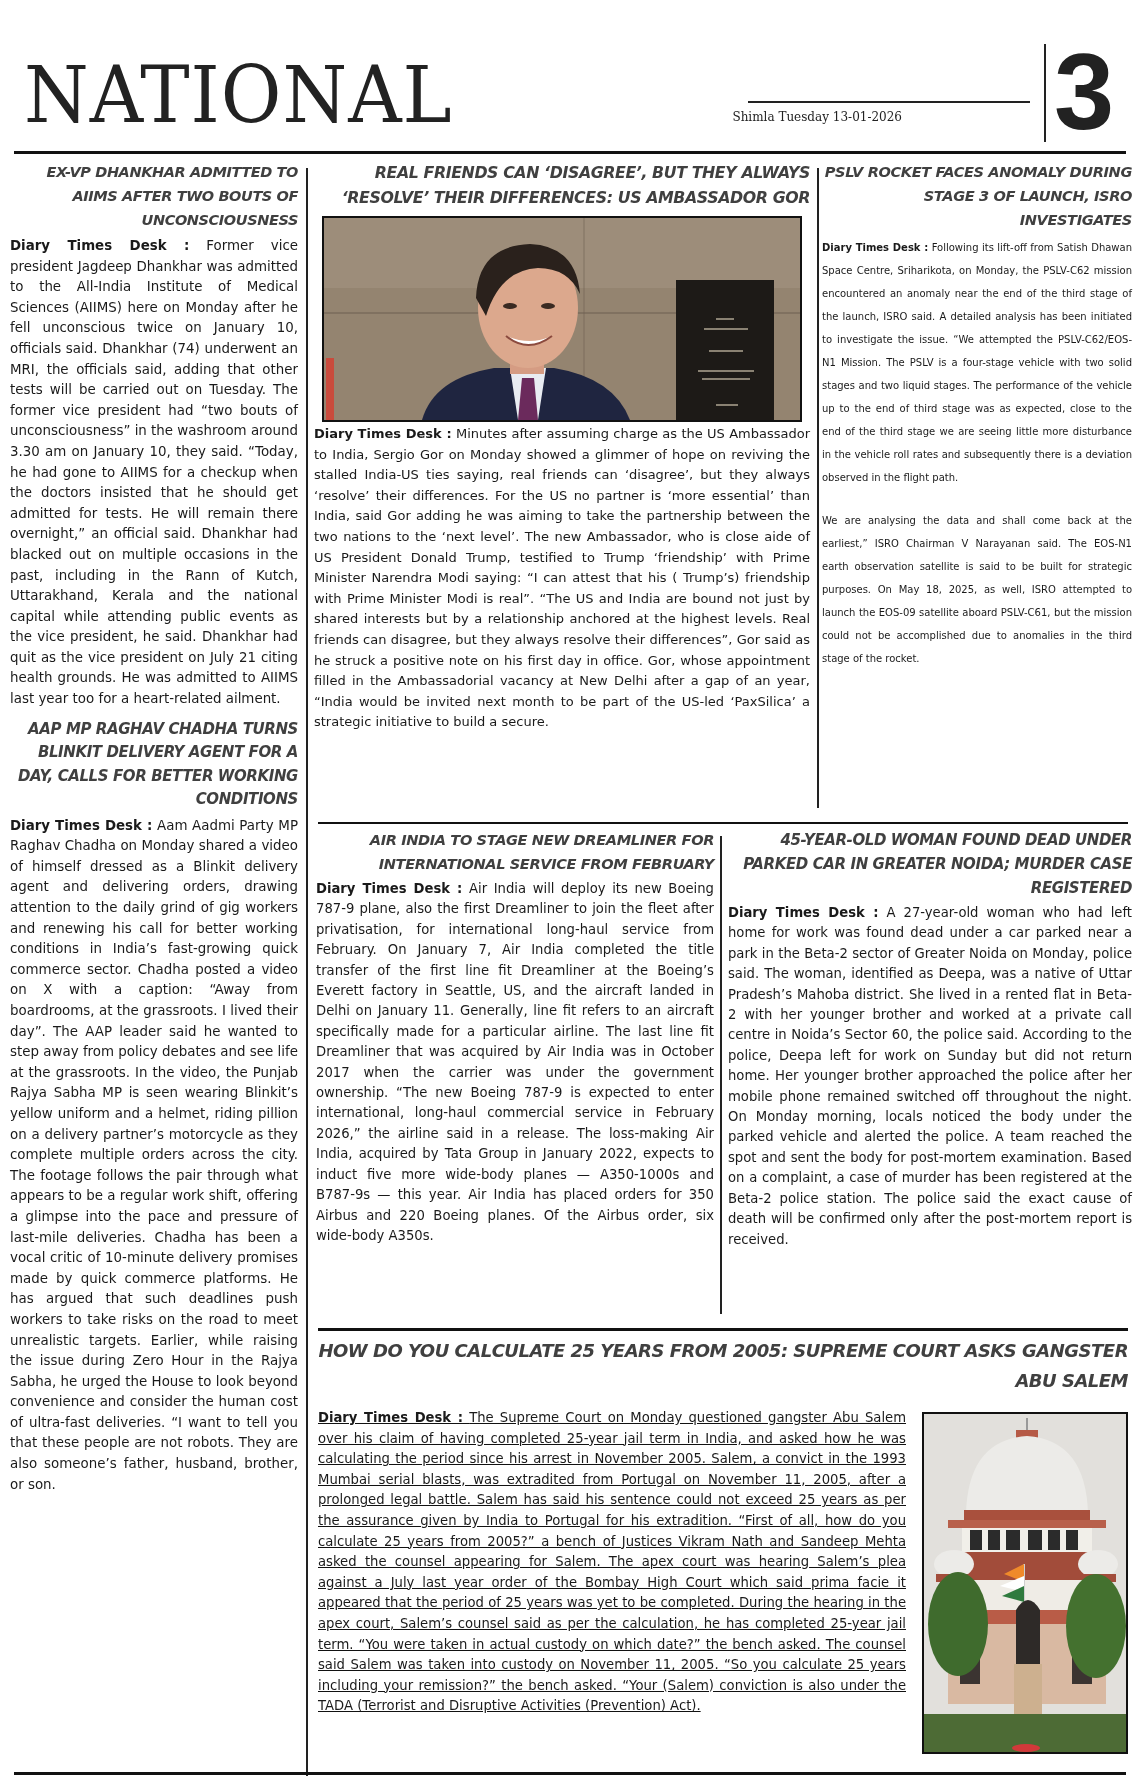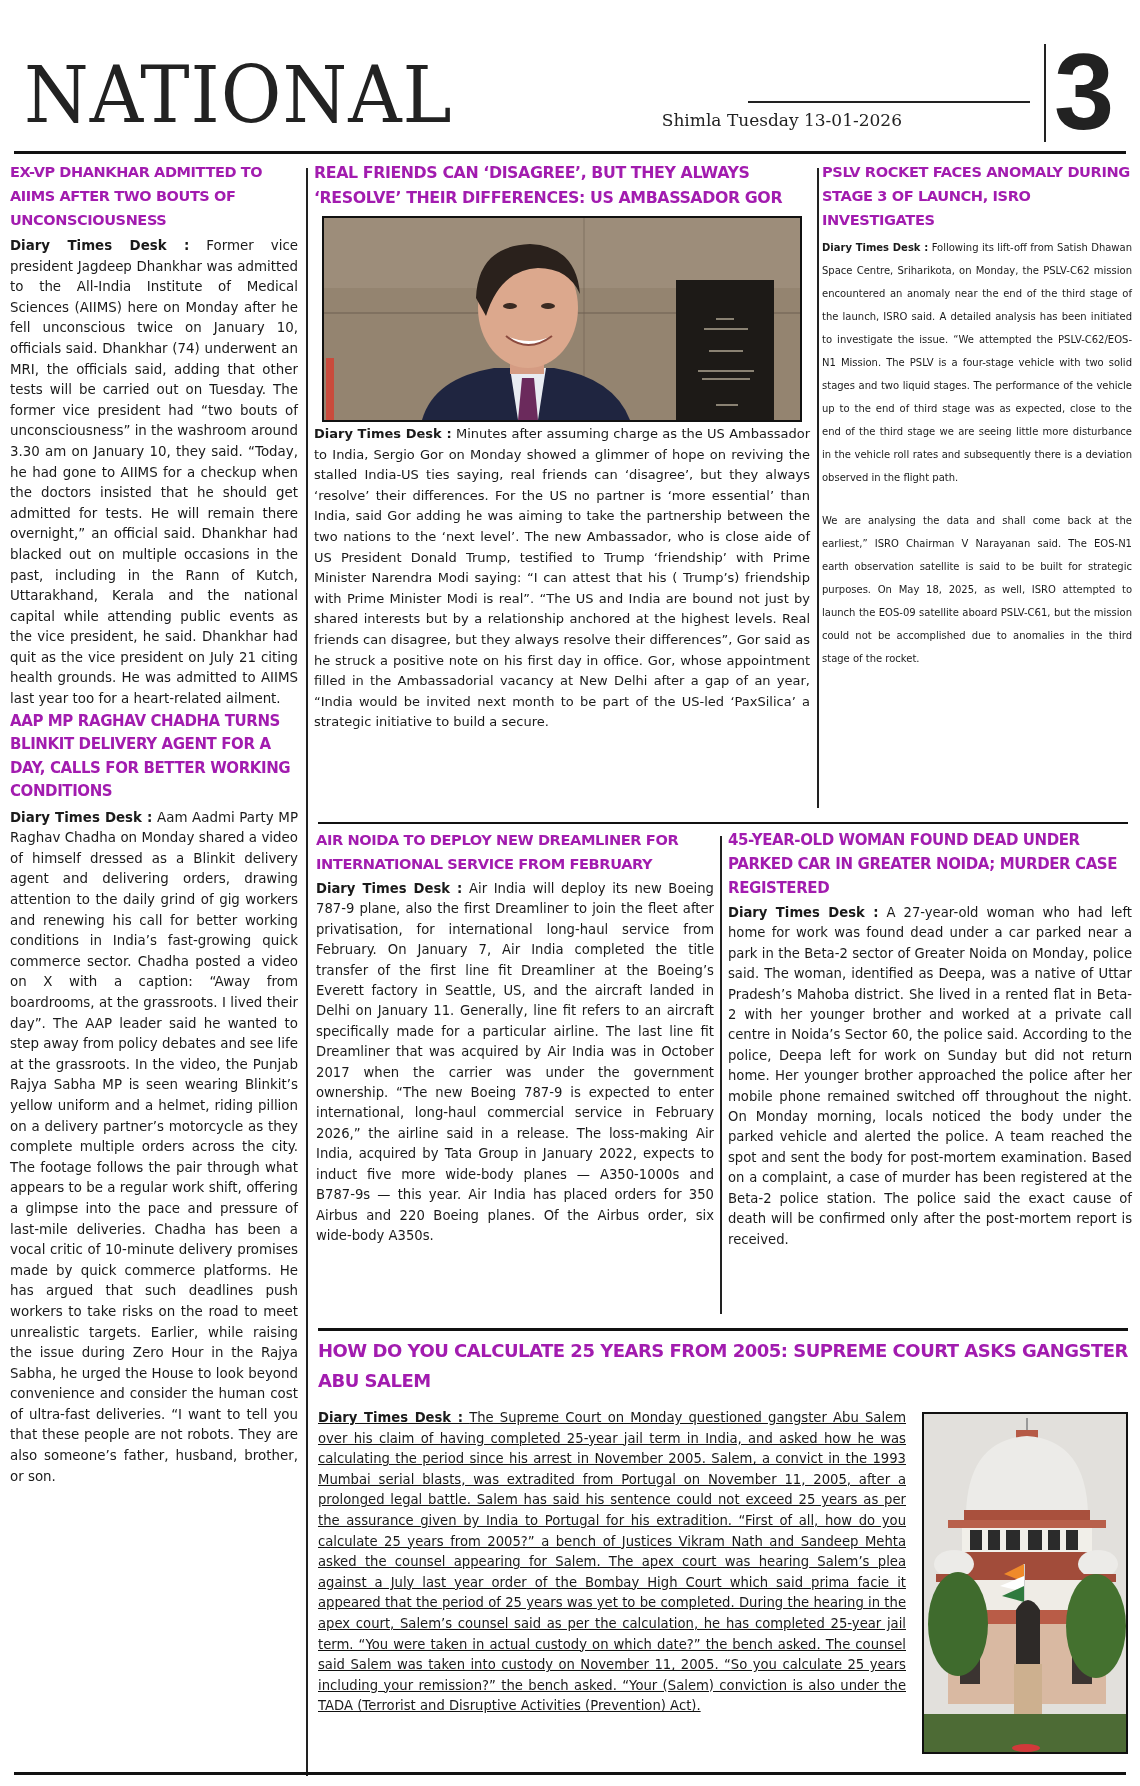--- a/index.html
+++ b/index.html
@@ -3,27 +3,27 @@
 <meta charset="utf-8">
 <style>
   * { box-sizing: border-box; margin: 0; padding: 0; }
   html, body { width: 1140px; height: 1786px; background: #fff; overflow: hidden; }
   body { font-family: "DejaVu Sans", sans-serif; color: #111; position: relative; }
 
   .masthead { position: absolute; left: 0; top: 0; width: 1140px; height: 160px; }
   .section-title { position: absolute; left: 24px; top: 58px; font-family: "DejaVu Serif", serif; font-size: 74px; letter-spacing: 1px; color: #222; line-height: 1; font-weight: normal; transform: scaleY(1.05); }
   .brand { position: absolute; right: 238px; top: 46px; font-family: "DejaVu Serif", serif; font-size: 38px; color: #222; line-height: 1; letter-spacing: 0px; font-weight: normal; }
   .brand-rule { position: absolute; left: 748px; width: 282px; top: 101px; height: 2px; background: #222; }
-  .dateline { position: absolute; right: 238px; top: 110px; font-family: "DejaVu Serif", serif; font-size: 17px; color: #222; }
+  .dateline { position: absolute; right: 238px; top: 110px; font-family: "DejaVu Serif", serif; font-size: 12px; color: #222; }
   .vrule-head { position: absolute; left: 1044px; top: 44px; width: 2px; height: 98px; background: #222; }
   .page-num { position: absolute; left: 1054px; top: 38px; font-family: "Liberation Sans", sans-serif; font-weight: bold; font-size: 108px; line-height: 1; color: #222; }
   .top-rule { position: absolute; left: 14px; top: 151px; width: 1112px; height: 3px; background: #111; }
 
   .article { position: absolute; }
-  .headline { font-family: "DejaVu Sans", sans-serif; font-weight: bold; text-align: left; color: #a21caf; letter-spacing: -0.4px; }
+  .headline { font-family: "DejaVu Sans", sans-serif; font-weight: bold; text-align: right; color: #404040; letter-spacing: -0.4px; font-style: italic; }
   .body-text { font-family: "DejaVu Sans", sans-serif; text-align: justify; color: #1a1a1a; }
   .desk { font-weight: bold; }
 
   .a1 { left: 10px; top: 160px; width: 288px; }
   .a1 .headline { font-size: 14.5px; line-height: 24px; }
   .a1 .body-text { font-size: 13.4px; line-height: 20.6px; margin-top: 4px; }
 
   .vr1 { position: absolute; left: 306px; top: 168px; width: 2px; height: 1608px; background: #222; }
 
   .a2 { left: 314px; top: 160px; width: 496px; }
@@ -69,21 +69,21 @@
   <div class="dateline">Shimla Tuesday  13-01-2026</div>
   <div class="vrule-head"></div>
   <div class="page-num">3</div>
 </header>
 <div class="top-rule"></div>
 
 <article class="article a1">
   <h2 class="headline">EX-VP DHANKHAR ADMITTED TO AIIMS AFTER TWO BOUTS OF UNCONSCIOUSNESS</h2>
   <p class="body-text"><span class="desk">Diary Times Desk :</span> <span>Former vice president Jagdeep Dhankhar was admitted to the All-India Institute of Medical Sciences (AIIMS) here on Monday after he fell unconscious twice on January 10, officials said. Dhankhar (74) underwent an MRI, the officials said, adding that other tests will be carried out on Tuesday. The former vice president had “two bouts of unconsciousness” in the washroom around 3.30 am on January 10, they said. “Today, he had gone to AIIMS for a checkup when the doctors insisted that he should get admitted for tests. He will remain there overnight,” an official said. Dhankhar had blacked out on multiple occasions in the past, including in the Rann of Kutch, Uttarakhand, Kerala and the national capital while attending public events as the vice president, he said. Dhankhar had quit as the vice president on July 21 citing health grounds. He was admitted to AIIMS last year too for a heart-related ailment.</span></p>
 
-  <h2 class="headline" style="font-size:15px;line-height:23.5px;">AAP MP RAGHAV CHADHA TURNS BLINKIT DELIVERY AGENT FOR A DAY, CALLS FOR BETTER WORKING CONDITIONS</h2>
+  <h2 class="headline" style="font-size:15px;line-height:23.5px;margin-top:8px;">AAP MP RAGHAV CHADHA TURNS BLINKIT DELIVERY AGENT FOR A DAY, CALLS FOR BETTER WORKING CONDITIONS</h2>
   <p class="body-text"><span class="desk">Diary Times Desk :</span> <span>Aam Aadmi Party MP Raghav Chadha on Monday shared a video of himself dressed as a Blinkit delivery agent and delivering orders, drawing attention to the daily grind of gig workers and renewing his call for better working conditions in India’s fast-growing quick commerce sector. Chadha posted a video on X with a caption: “Away from boardrooms, at the grassroots. I lived their day”. The AAP leader said he wanted to step away from policy debates and see life at the grassroots. In the video, the Punjab Rajya Sabha MP is seen wearing Blinkit’s yellow uniform and a helmet, riding pillion on a delivery partner’s motorcycle as they complete multiple orders across the city. The footage follows the pair through what appears to be a regular work shift, offering a glimpse into the pace and pressure of last-mile deliveries. Chadha has been a vocal critic of 10-minute delivery promises made by quick commerce platforms. He has argued that such deadlines push workers to take risks on the road to meet unrealistic targets. Earlier, while raising the issue during Zero Hour in the Rajya Sabha, he urged the House to look beyond convenience and consider the human cost of ultra-fast deliveries. “I want to tell you that these people are not robots. They are also someone’s father, husband, brother, or son.</span></p>
 </article>
 
 <div class="vr1"></div>
 
 <article class="article a2">
   <h2 class="headline">REAL FRIENDS CAN ‘DISAGREE’, BUT THEY ALWAYS ‘RESOLVE’ THEIR DIFFERENCES: US AMBASSADOR GOR</h2>
   <div class="photo-gor" title="US Ambassador Sergio Gor smiling, dark suit, plaque on stone wall">
     <svg width="476" height="202" viewBox="0 0 476 202">
       <rect x="0" y="0" width="476" height="202" fill="#948470"></rect>
@@ -119,21 +119,21 @@
 
 <article class="article a3">
   <h2 class="headline">PSLV ROCKET FACES ANOMALY DURING STAGE 3 OF LAUNCH, ISRO INVESTIGATES</h2>
   <p class="body-text"><span class="desk">Diary Times Desk :</span> <span>Following its lift-off from Satish Dhawan Space Centre, Sriharikota, on Monday, the PSLV-C62 mission encountered an anomaly near the end of the third stage of the launch, ISRO said. A detailed analysis has been initiated to investigate the issue. “We attempted the PSLV-C62/EOS-N1 Mission. The PSLV is a four-stage vehicle with two solid stages and two liquid stages. The performance of the vehicle up to the end of third stage was as expected, close to the end of the third stage we are seeing little more disturbance in the vehicle roll rates and subsequently there is a deviation observed in the flight path.</span></p>
   <p class="body-text para2">We are analysing the data and shall come back at the earliest,” ISRO Chairman V Narayanan said. The EOS-N1 earth observation satellite is said to be built for strategic purposes. On May 18, 2025, as well, ISRO attempted to launch the EOS-09 satellite aboard PSLV-C61, but the mission could not be accomplished due to anomalies in the third stage of the rocket.</p>
 </article>
 
 <div class="mid-rule"></div>
 
 <article class="article a4">
-  <h2 class="headline">AIR NOIDA TO DEPLOY NEW DREAMLINER FOR INTERNATIONAL SERVICE FROM FEBRUARY</h2>
+  <h2 class="headline">AIR INDIA TO STAGE NEW DREAMLINER FOR INTERNATIONAL SERVICE FROM FEBRUARY</h2>
   <p class="body-text"><span class="desk">Diary Times Desk :</span> <span>Air India will deploy its new Boeing 787-9 plane, also the first Dreamliner to join the fleet after privatisation, for international long-haul service from February. On January 7, Air India completed the title transfer of the first line fit Dreamliner at the Boeing’s Everett factory in Seattle, US, and the aircraft landed in Delhi on January 11. Generally, line fit refers to an aircraft specifically made for a particular airline. The last line fit Dreamliner that was acquired by Air India was in October 2017 when the carrier was under the government ownership. “The new Boeing 787-9 is expected to enter international, long-haul commercial service in February 2026,” the airline said in a release. The loss-making Air India, acquired by Tata Group in January 2022, expects to induct five more wide-body planes — A350-1000s and B787-9s — this year. Air India has placed orders for 350 Airbus and 220 Boeing planes. Of the Airbus order, six wide-body A350s.</span></p>
 </article>
 
 <div class="vr3"></div>
 
 <article class="article a5">
   <h2 class="headline">45-YEAR-OLD WOMAN FOUND DEAD UNDER PARKED CAR IN GREATER NOIDA; MURDER CASE REGISTERED</h2>
   <p class="body-text"><span class="desk">Diary Times Desk :</span> <span>A 27-year-old woman who had left home for work was found dead under a car parked near a park in the Beta-2 sector of Greater Noida on Monday, police said. The woman, identified as Deepa, was a native of Uttar Pradesh’s Mahoba district. She lived in a rented flat in Beta-2 with her younger brother and worked at a private call centre in Noida’s Sector 60, the police said. According to the police, Deepa left for work on Sunday but did not return home. Her younger brother approached the police after her mobile phone remained switched off throughout the night. On Monday morning, locals noticed the body under the parked vehicle and alerted the police. A team reached the spot and sent the body for post-mortem examination. Based on a complaint, a case of murder has been registered at the Beta-2 police station. The police said the exact cause of death will be confirmed only after the post-mortem report is received.</span></p>
 </article>
 

